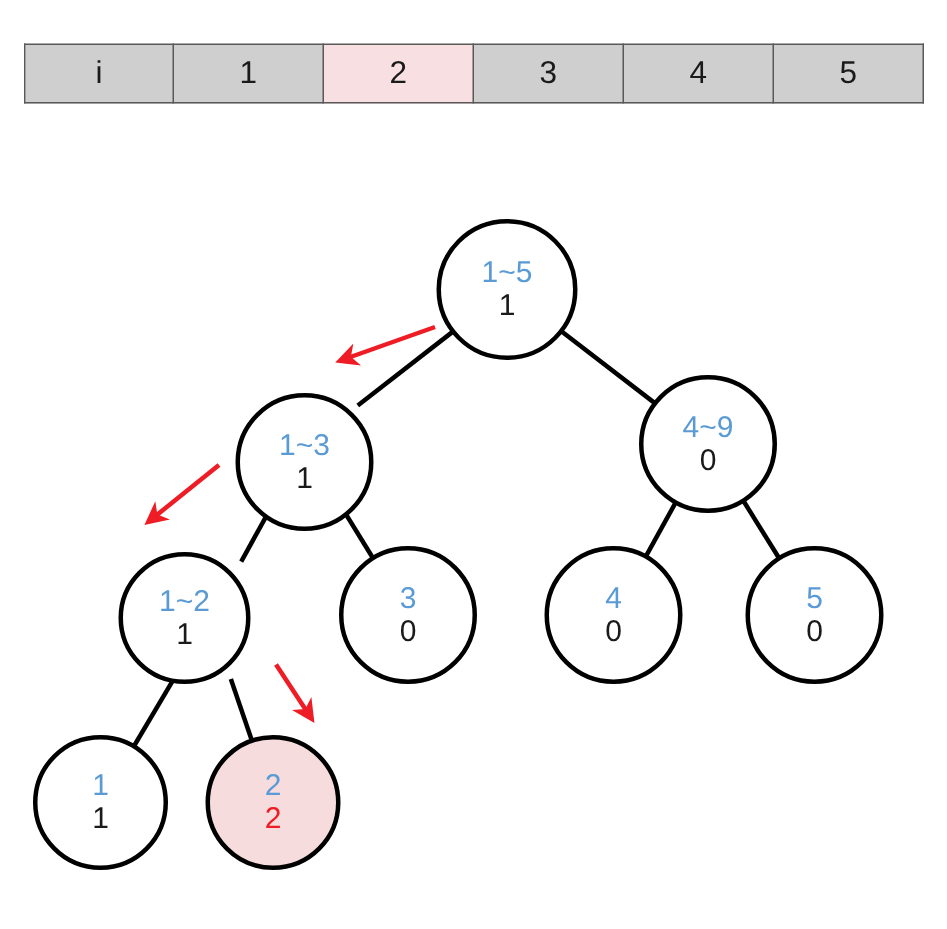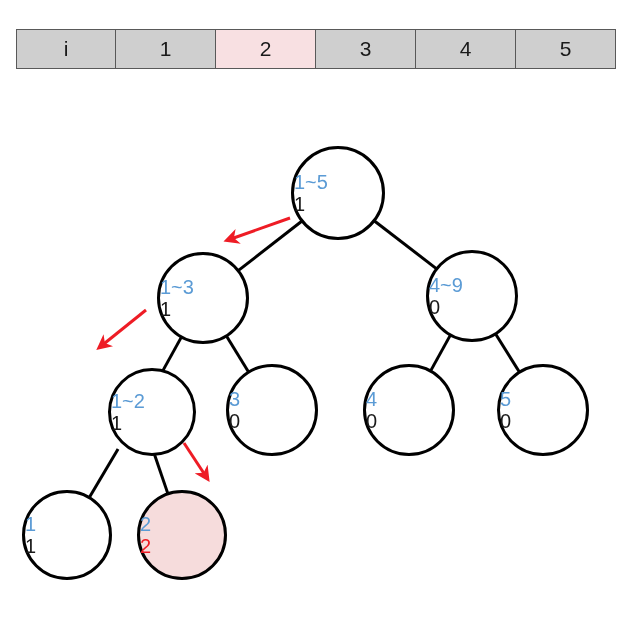--- a/index.html
+++ b/index.html
@@ -16,21 +16,21 @@
   #array-table td.rowlabel{background:#cfcfcf;width:99px;}
   #array-table td.hl{background:#f8e0e2;}
   #array-table col.c0{width:99px;}
   #array-table col.cn{width:100px;}
 
   
   #tree{position:absolute;left:0;top:110px;width:631px;height:509px;}
   #tree svg{position:absolute;left:0;top:0;}
   .node{position:absolute;border:3px solid #000000;border-radius:50%;
         background:#ffffff;box-sizing:border-box;
-        display:flex;flex-direction:column;align-items:flex-start;
+        display:flex;flex-direction:column;align-items:center;
         justify-content:center;line-height:1.12;}
   .node.hl{background:#f6dcdc;}
   .node .rng{color:#5b9bd5;font-size:20px;}
   .node .val{color:#1a1a1a;font-size:20px;}
   .node .val.red{color:#ee1c25;}
 </style>
 </head>
 <body>
 
 <table id="array-table">
@@ -75,29 +75,29 @@
         <line x1="290" y1="108" x2="228" y2="130" stroke="#ee1c25" stroke-width="3" marker-end="url(#arrowhead)"></line>
         <line x1="146" y1="200" x2="100" y2="237" stroke="#ee1c25" stroke-width="3" marker-end="url(#arrowhead)"></line>
         <line x1="184" y1="333" x2="207" y2="368" stroke="#ee1c25" stroke-width="3" marker-end="url(#arrowhead)"></line>
       </g>
   </svg>
   <div id="node-layer">
       <div class="node" style="left: 291px; top: 36px; width: 94px; height: 94px;">
         <span class="rng">1~5</span>
         <span class="val">1</span>
       </div>
-      <div class="node" style="left: 157px; top: 142px; width: 92px; height: 92px;">
+      <div class="node" style="left: 157px; top: 152px; width: 92px; height: 92px;">
         <span class="rng">1~3</span>
         <span class="val">1</span>
       </div>
       <div class="node" style="left: 426px; top: 140px; width: 92px; height: 92px;">
         <span class="rng">4~9</span>
         <span class="val">0</span>
       </div>
-      <div class="node" style="left: 108px; top: 258px; width: 88px; height: 88px;">
+      <div class="node" style="left: 79px; top: 258px; width: 88px; height: 88px;">
         <span class="rng">1~2</span>
         <span class="val">1</span>
       </div>
       <div class="node" style="left: 226px; top: 254px; width: 92px; height: 92px;">
         <span class="rng">3</span>
         <span class="val">0</span>
       </div>
       <div class="node" style="left: 363px; top: 254px; width: 92px; height: 92px;">
         <span class="rng">4</span>
         <span class="val">0</span>

